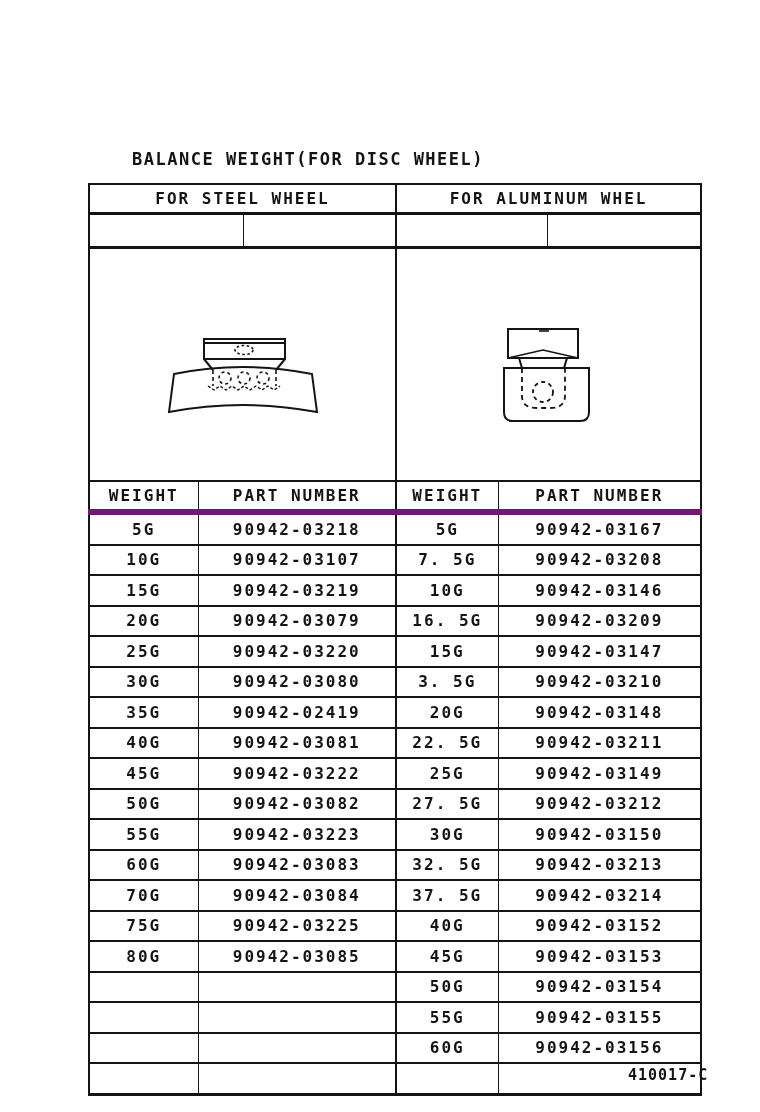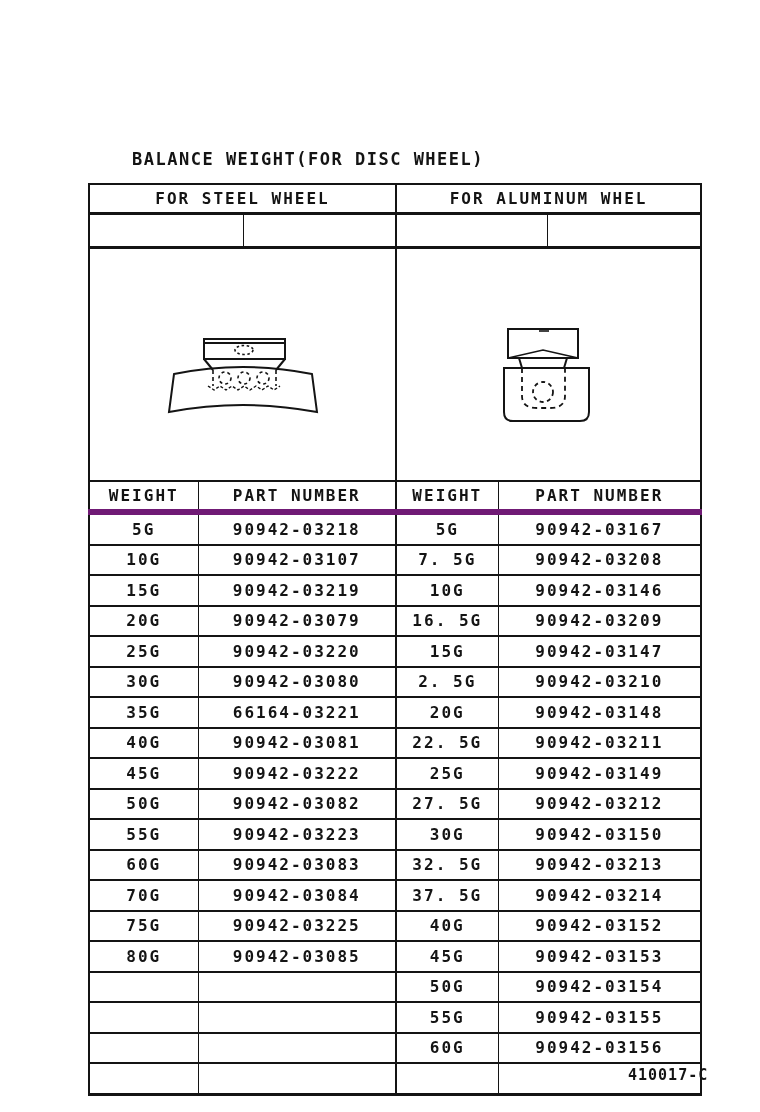--- a/index.html
+++ b/index.html
@@ -143,26 +143,26 @@
         </tr>
         <tr>
           <td class="br1" colspan="1">25G</td>
           <td class="br2" colspan="2">90942-03220</td>
           <td class="br1" colspan="1">15G</td>
           <td colspan="2">90942-03147</td>
         </tr>
         <tr>
           <td class="br1" colspan="1">30G</td>
           <td class="br2" colspan="2">90942-03080</td>
-          <td class="br1" colspan="1">2. 5G</td>
+          <td class="br1" colspan="1">3. 5G</td>
           <td colspan="2">90942-03210</td>
         </tr>
         <tr>
           <td class="br1" colspan="1">35G</td>
-          <td class="br2" colspan="2">66164-03221</td>
+          <td class="br2" colspan="2">90942-02419</td>
           <td class="br1" colspan="1">20G</td>
           <td colspan="2">90942-03148</td>
         </tr>
         <tr>
           <td class="br1" colspan="1">40G</td>
           <td class="br2" colspan="2">90942-03081</td>
           <td class="br1" colspan="1">22. 5G</td>
           <td colspan="2">90942-03211</td>
         </tr>
         <tr>

